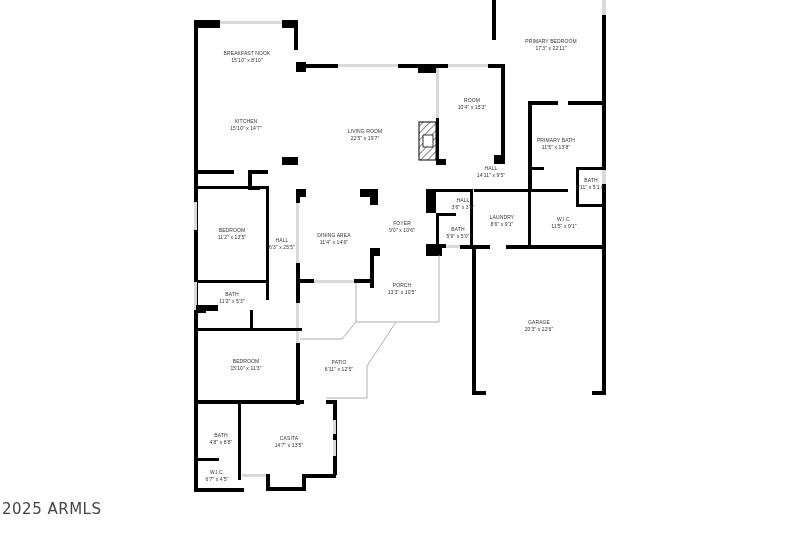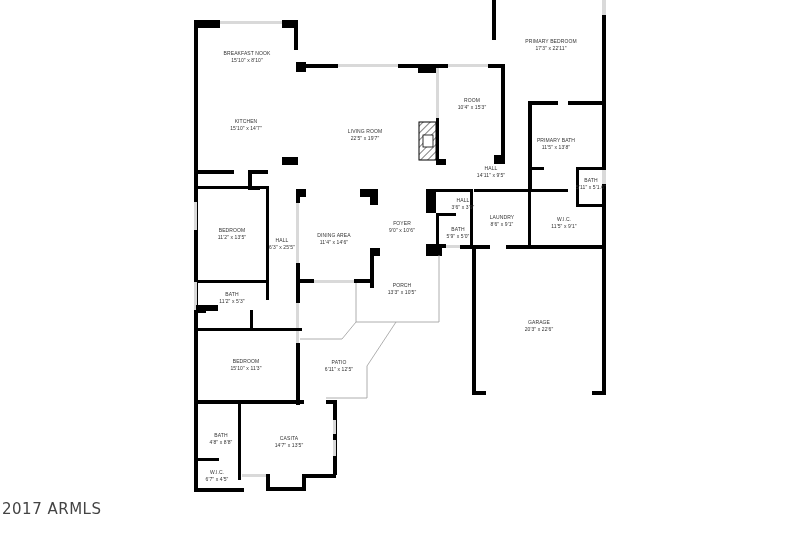--- a/index.html
+++ b/index.html
@@ -230,13 +230,13 @@
     <div class="room" style="left: 289px; top: 441px;">
       <span class="name">Casita</span>
       <span class="dim">14'7" x 13'5"</span>
     </div>
     <div class="room" style="left: 217px; top: 475px;">
       <span class="name">W.I.C.</span>
       <span class="dim">6'7" x 4'5"</span>
     </div>
   </div>
 
-<div class="watermark">2017 ARMLS</div>
+<div class="watermark">2025 ARMLS</div>
 
 </body></html>

